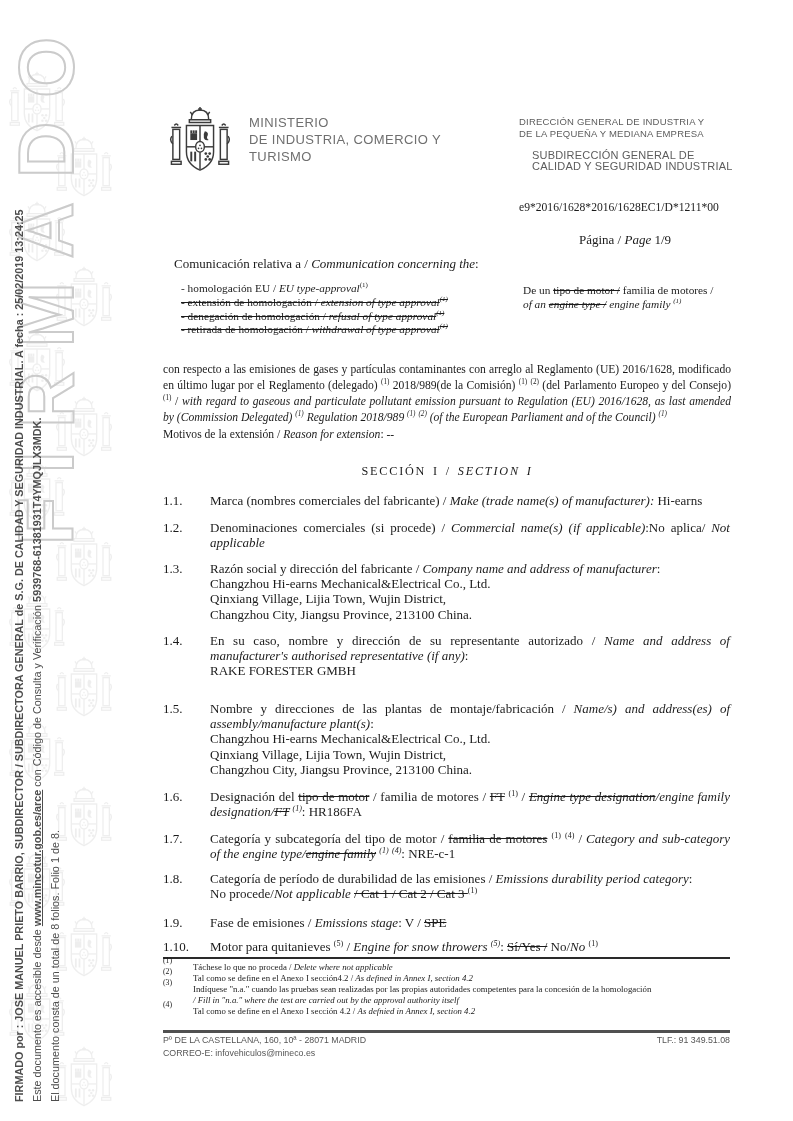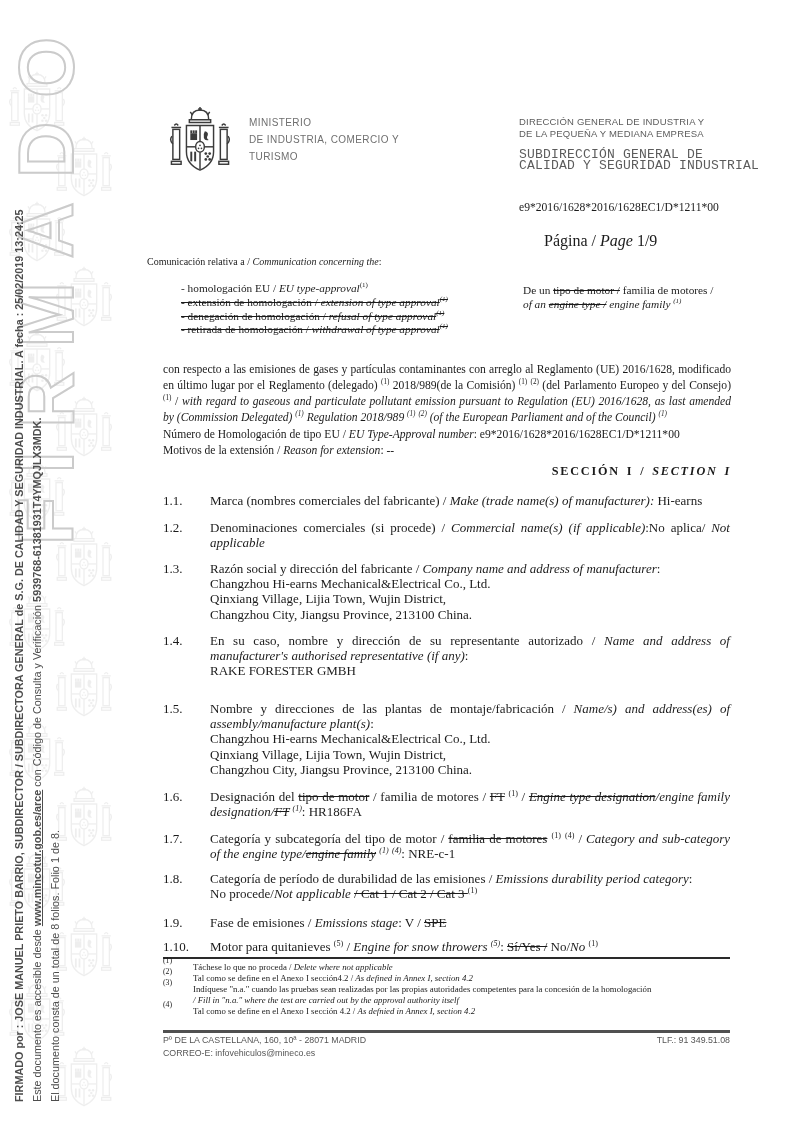--- a/index.html
+++ b/index.html
@@ -21,36 +21,36 @@
   @supports not (-webkit-text-stroke: 1px black){ .firmado{color:#e3e3e3;} }
   .side-sign{position:absolute;left:10px;top:1102px;width:1055px;
              transform:rotate(-90deg);transform-origin:0 0;
              font-family:"Liberation Sans",sans-serif;font-size:10.8px;line-height:18.2px;
              color:#4d4d4d;white-space:nowrap;z-index:2;}
   .crest-faint{position:absolute;width:58px;height:67px;opacity:0.08;z-index:0;}
 
   
   .crest-main{position:absolute;left:169px;top:105px;width:62px;height:72px;}
   .ministry{position:absolute;left:249px;top:114px;font-family:"Liberation Sans",sans-serif;
-            font-size:10px;line-height:17px;color:#6f6f6f;letter-spacing:.4px;}
+            font-size:13px;line-height:17px;color:#6f6f6f;letter-spacing:.4px;}
   .dgi{position:absolute;left:519px;top:116px;font-family:"Liberation Sans",sans-serif;
        font-size:9.5px;line-height:12px;color:#5c5c5c;letter-spacing:.2px;}
-  .sgd{position:absolute;left:519px;top:150px;font-family:Liberation Mono, monospace;
-       font-size:13px;line-height:10.5px;color:#5c5c5c;letter-spacing:.2px;}
+  .sgd{position:absolute;left:532px;top:150px;font-family:Liberation Sans, sans-serif;
+       font-size:11px;line-height:10.5px;color:#5c5c5c;letter-spacing:.2px;}
   .e9{position:absolute;left:519px;top:201px;font-size:11.6px;}
-  .pagina{position:absolute;left:544px;top:232px;width:210px;text-align:left;font-size:16px;}
+  .pagina{position:absolute;left:520px;top:232px;width:210px;text-align:center;font-size:13px;}
 
   
-  .intro{position:absolute;left:147px;top:256px;font-size:10px;}
+  .intro{position:absolute;left:174px;top:256px;font-size:13px;}
   .aplist{position:absolute;left:181px;top:282px;font-size:11.3px;line-height:13.8px;}
   .rightblk{position:absolute;left:503px;top:283px;width:238px;font-size:11.3px;line-height:14.2px;margin-left:20px;}
   .para{position:absolute;left:163px;top:355px;width:568px;font-size:11.6px;line-height:16px;margin-top:7px;}
   .numline{position:absolute;left:163px;top:427px;width:568px;font-size:11.6px;line-height:15.5px;}
-  .secttl{position:absolute;left:163px;top:464px;width:568px;text-align:right;font-size:12.2px;
-          font-weight:700;letter-spacing:1.8px;word-spacing:2px;}
+  .secttl{position:absolute;left:163px;top:464px;width:568px;text-align:center;font-size:12.2px;
+          font-weight:400;letter-spacing:1.8px;word-spacing:2px;}
   .item{position:absolute;left:163px;width:567px;font-size:13px;line-height:15.2px;}
   .inum{position:absolute;left:0;top:0;}
   .ibody{margin-left:47px;}
 
   
   .fnrule{position:absolute;left:163px;top:957px;width:567px;height:2px;background:#2a2a2a;}
   .fn{position:absolute;left:163px;width:575px;font-size:8.8px;line-height:10.6px;}
   .fnm{position:absolute;left:0;top:-1px;font-size:7.8px;}
   .fnb{margin-left:30px;}
   .ftrule{position:absolute;left:163px;top:1030px;width:567px;height:3px;background:#505050;}
@@ -200,21 +200,20 @@
       </div>
     <div class="rightblk">
         <div class="ln"><span>De un </span><span class="st">tipo de motor /</span><span> familia de motores /</span></div>
         <div class="ln"><span class="it">of an </span><span class="it st">engine type /</span><span class="it"> engine family </span><sup class="it">(1)</sup></div>
       </div>
 
     <div class="para">
         <div class="ln j"><span>con respecto a las emisiones de gases y partículas contaminantes con arreglo al Reglamento (UE) 2016/1628, modificado en último lugar por el Reglamento (delegado) </span><sup>(1)</sup><span> 2018/989(de la Comisión) </span><sup>(1)</sup><span> </span><sup>(2)</sup><span> (del Parlamento Europeo y del Consejo) </span><sup>(1)</sup><span> / </span><span class="it">with regard to gaseous and particulate pollutant emission pursuant to Regulation (EU) 2016/1628, as last amended by (Commission Delegated) </span><sup class="it">(1)</sup><span class="it"> Regulation 2018/989 </span><sup class="it">(1)</sup><span class="it"> </span><sup class="it">(2)</sup><span class="it"> (of the European Parliament and of the Council) </span><sup class="it">(1)</sup></div>
       </div>
     <div class="numline">
-        <div class="ln"><span>Número de Homologación de tipo EU / </span><span class="it">EU Type-Approval number</span><span>: e9*2016/1628*2016/1628EC1/D*1211*00</span></div>
         <div class="ln"><span>Motivos de la extensión / </span><span class="it">Reason for extension</span><span>: --</span></div>
       </div>
 
     <div class="secttl"><span>SECCIÓN I / </span><span class="it">SECTION I</span></div>
 
     <div class="item" style="top:493px">
       <div class="inum">1.1.</div>
       <div class="ibody">
           <div class="ln j"><span>Marca (nombres comerciales del fabricante) / </span><span class="it">Make (trade name(s) of manufacturer):</span><span> Hi-earns</span></div>
         </div>

